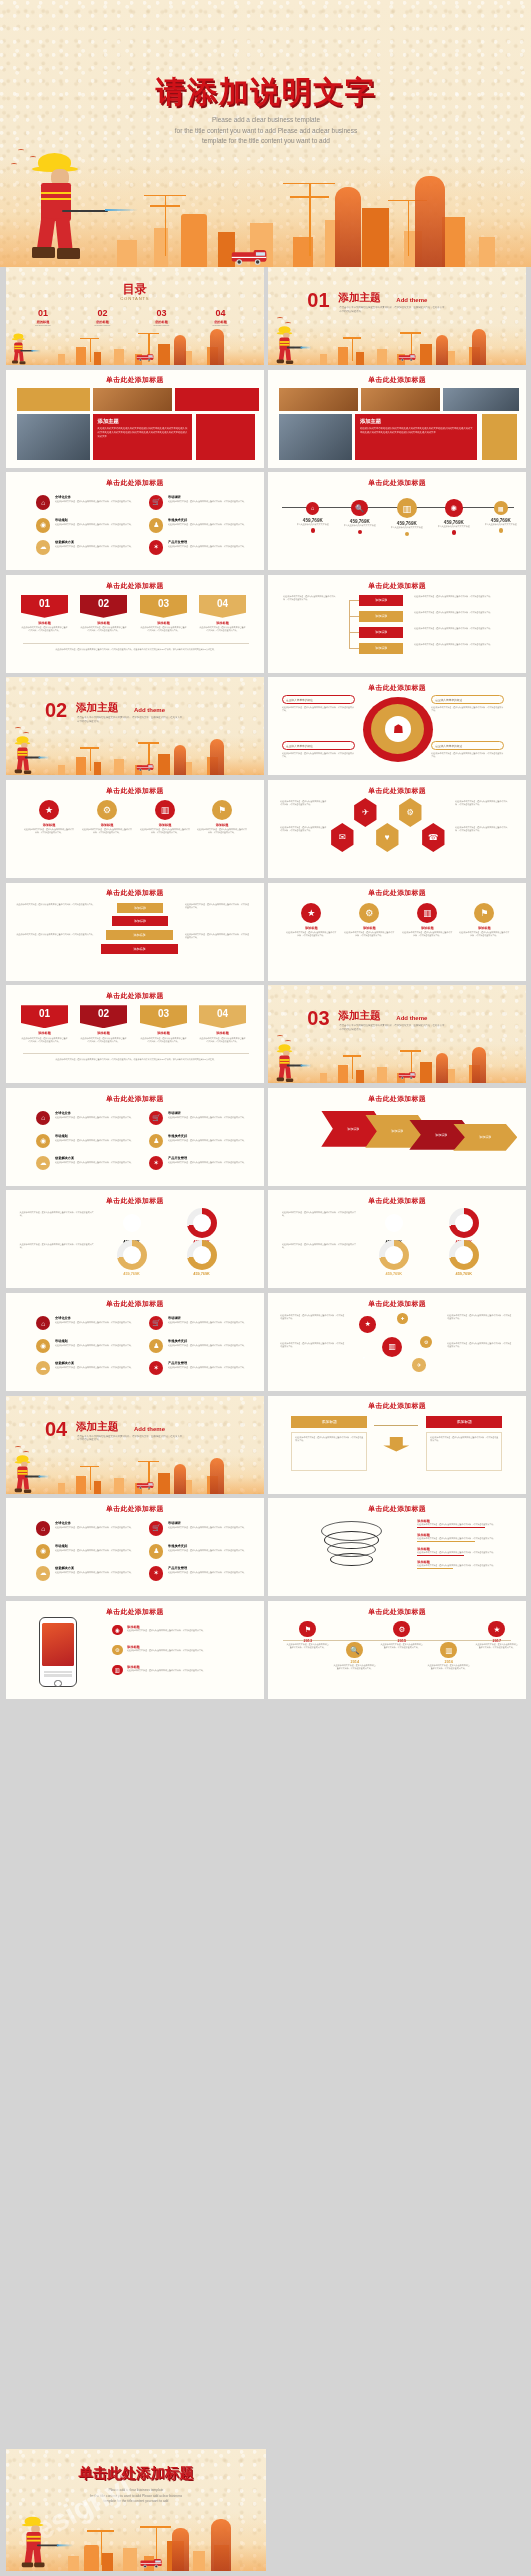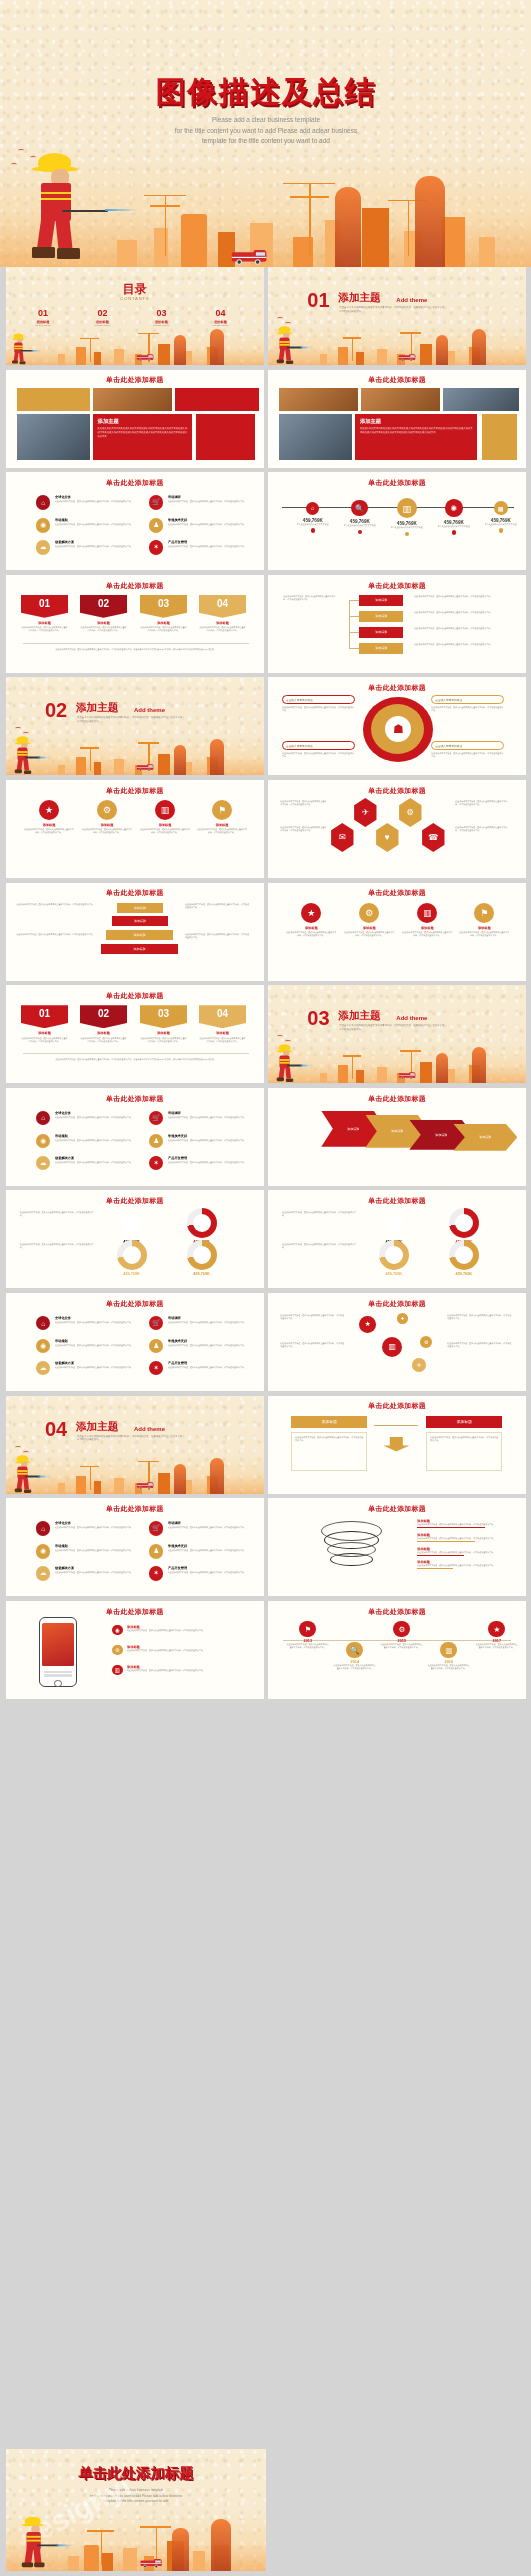--- a/index.html
+++ b/index.html
@@ -100,21 +100,21 @@
     font-size:14.4px; font-weight:bold; color:#c8161d; text-shadow:1.1px 1.1px 0 #8f0d12; }
   #final .sub { position:absolute; top:39px; left:0; width:100%; text-align:center;
     font-size:3.3px; color:#8e8a84; line-height:1.7; }
   .wm { position:absolute; color:rgba(255,255,255,.55); font-size:30px; font-weight:bold;
         transform:rotate(-28deg); pointer-events:none; }
 </style>
 </head>
 <body>
 
 <div id="cover" class="paper">
-  <div class="title">图像描述及总结</div>
+  <div class="title">请添加说明文字</div>
   <div class="sub" id="cover-sub">
       <div>Please add a clear business template</div>
       <div>for the title content you want to add  Please add aclear business</div>
       <div>template for the title content you want to add</div>
     </div>
 
   <div class="scene" style="height:114px;">
     <div class="sky"></div>
 
     <div class="bld l" style="left:22%;width:20px;height:27px;"></div>

